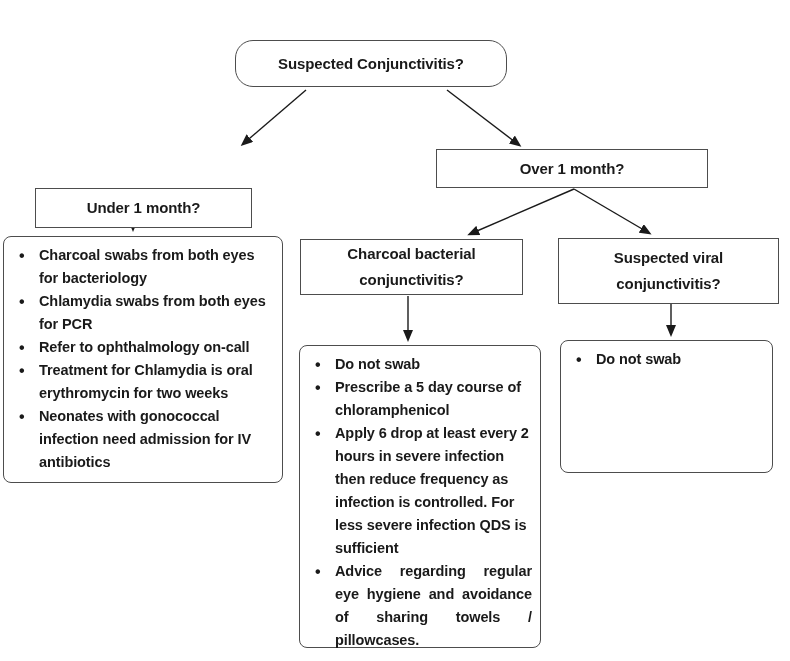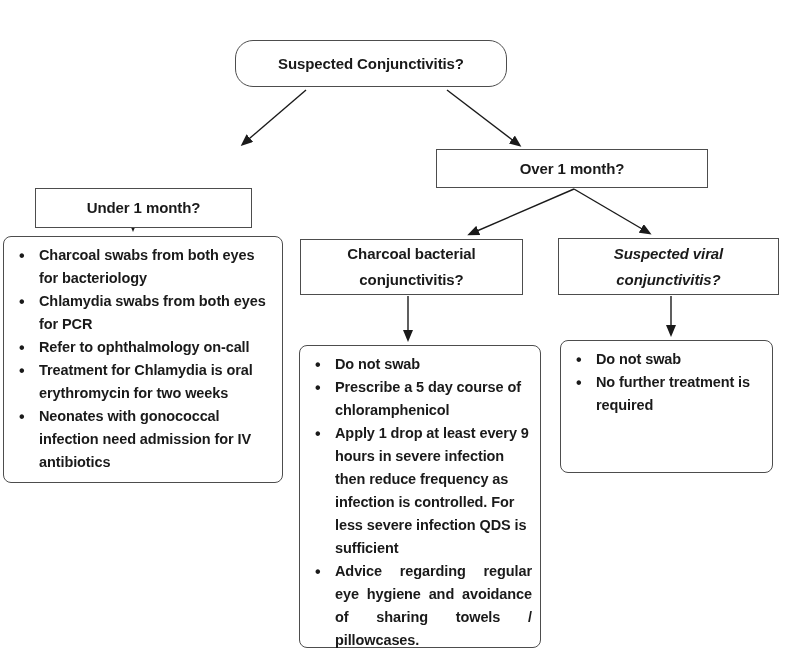--- a/index.html
+++ b/index.html
@@ -60,21 +60,21 @@
     left: 15px;
     top: 0;
     font-size: 16px;
   }
   
   #node-root            { left: 235px; top: 40px;  width: 272px; height: 47px; border-radius: 18px; }
   #node-under-month     { left: 35px;  top: 148px; width: 217px; height: 40px; margin-top: 40px; }
   #node-over-month      { left: 436px; top: 149px; width: 272px; height: 39px; }
   #node-neonatal-list   { left: 3px;   top: 236px; width: 280px; height: 247px; }
   #node-bacterial-q     { left: 300px; top: 239px; width: 223px; height: 56px; }
-  #node-viral-q         { left: 558px; top: 238px; width: 221px; height: 57px; font-style: italic; }
+  #node-viral-q         { left: 558px; top: 238px; width: 221px; height: 66px; }
   #node-bacterial-list  { left: 299px; top: 345px; width: 242px; height: 303px; }
   #node-viral-list      { left: 560px; top: 340px; width: 213px; height: 133px; }
 
   #node-bacterial-list li:last-child { text-align: justify; }
 </style>
 </head>
 <body>
 
 <div id="canvas">
 
@@ -120,25 +120,24 @@
   </div>
 
   <div id="node-viral-q" class="node question">
     <span>Suspected viral conjunctivitis?</span>
   </div>
 
   <div id="node-bacterial-list" class="node listbox">
     <ul>
       <li>Do not swab</li>
       <li>Prescribe a 5 day course of chloramphenicol</li>
-      <li>Apply 1 drop at least every 9 hours in severe infection then reduce frequency as infection is controlled. For less severe infection QDS is sufficient</li>
+      <li>Apply 6 drop at least every 2 hours in severe infection then reduce frequency as infection is controlled. For less severe infection QDS is sufficient</li>
       <li>Advice regarding regular eye hygiene and avoidance of sharing towels / pillowcases.</li>
     </ul>
   </div>
 
   <div id="node-viral-list" class="node listbox">
     <ul>
       <li>Do not swab</li>
-      <li>No further treatment is required</li>
     </ul>
   </div>
 
 </div>
 
 </body></html>

